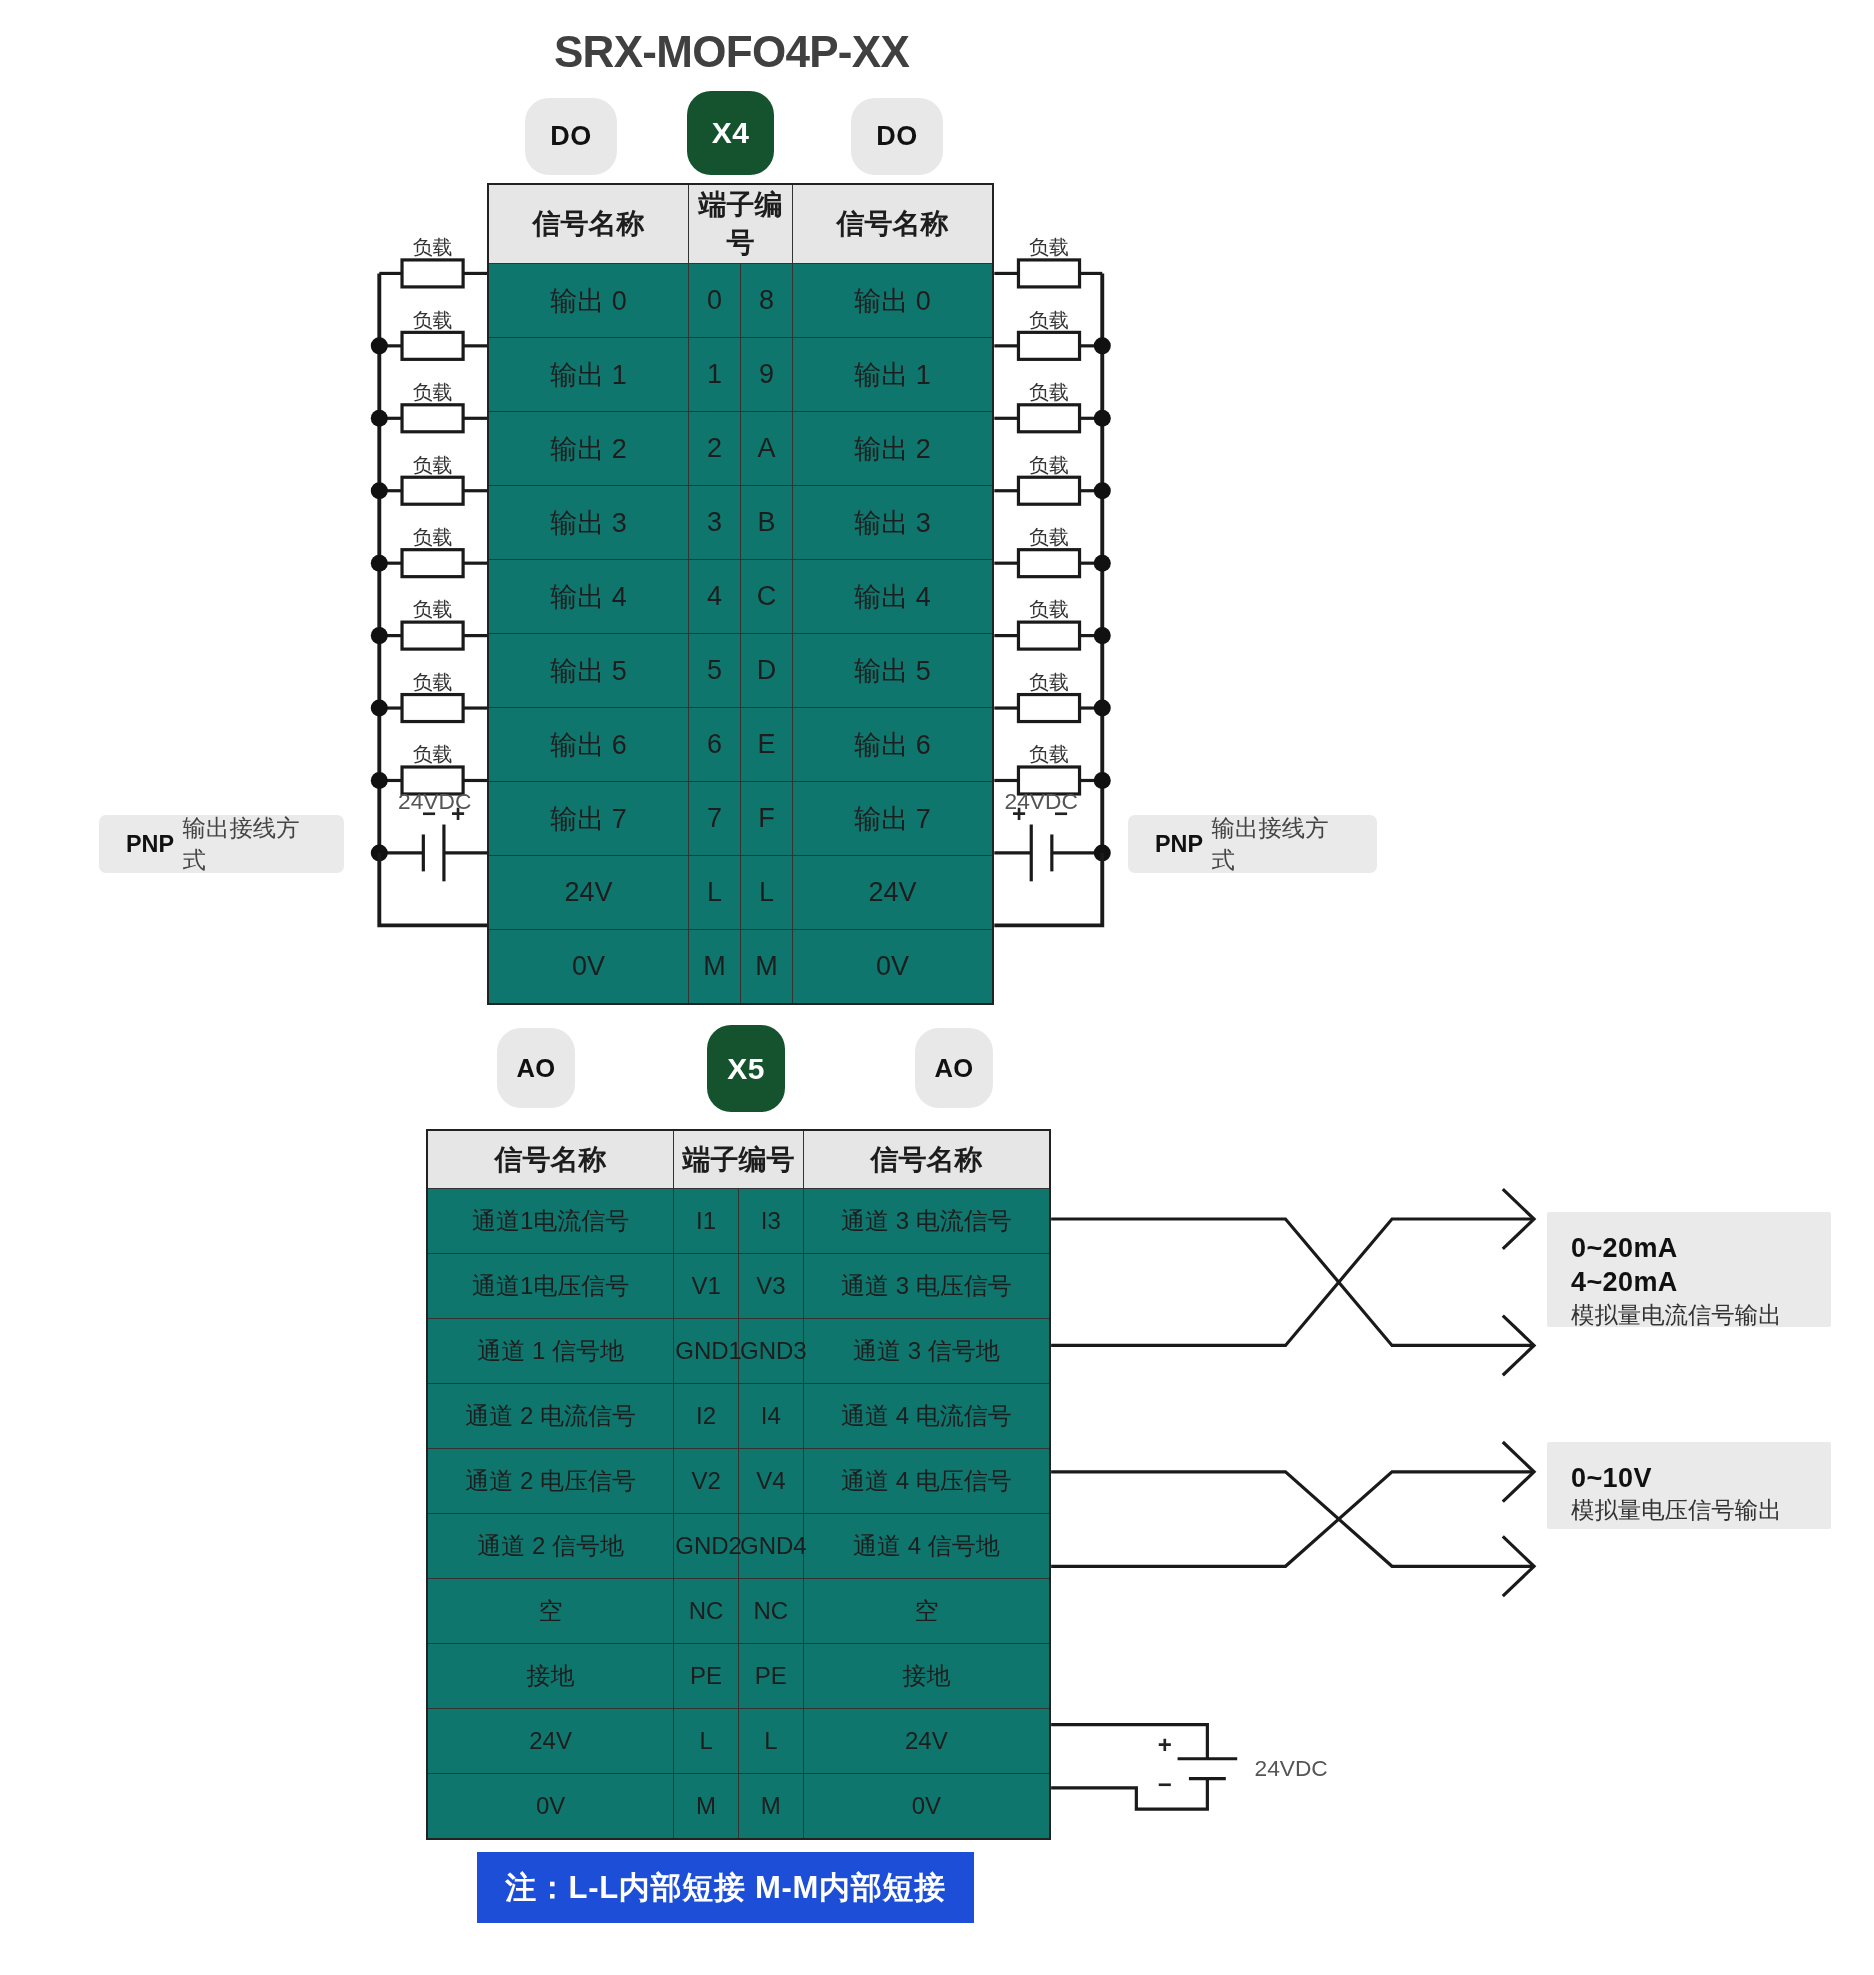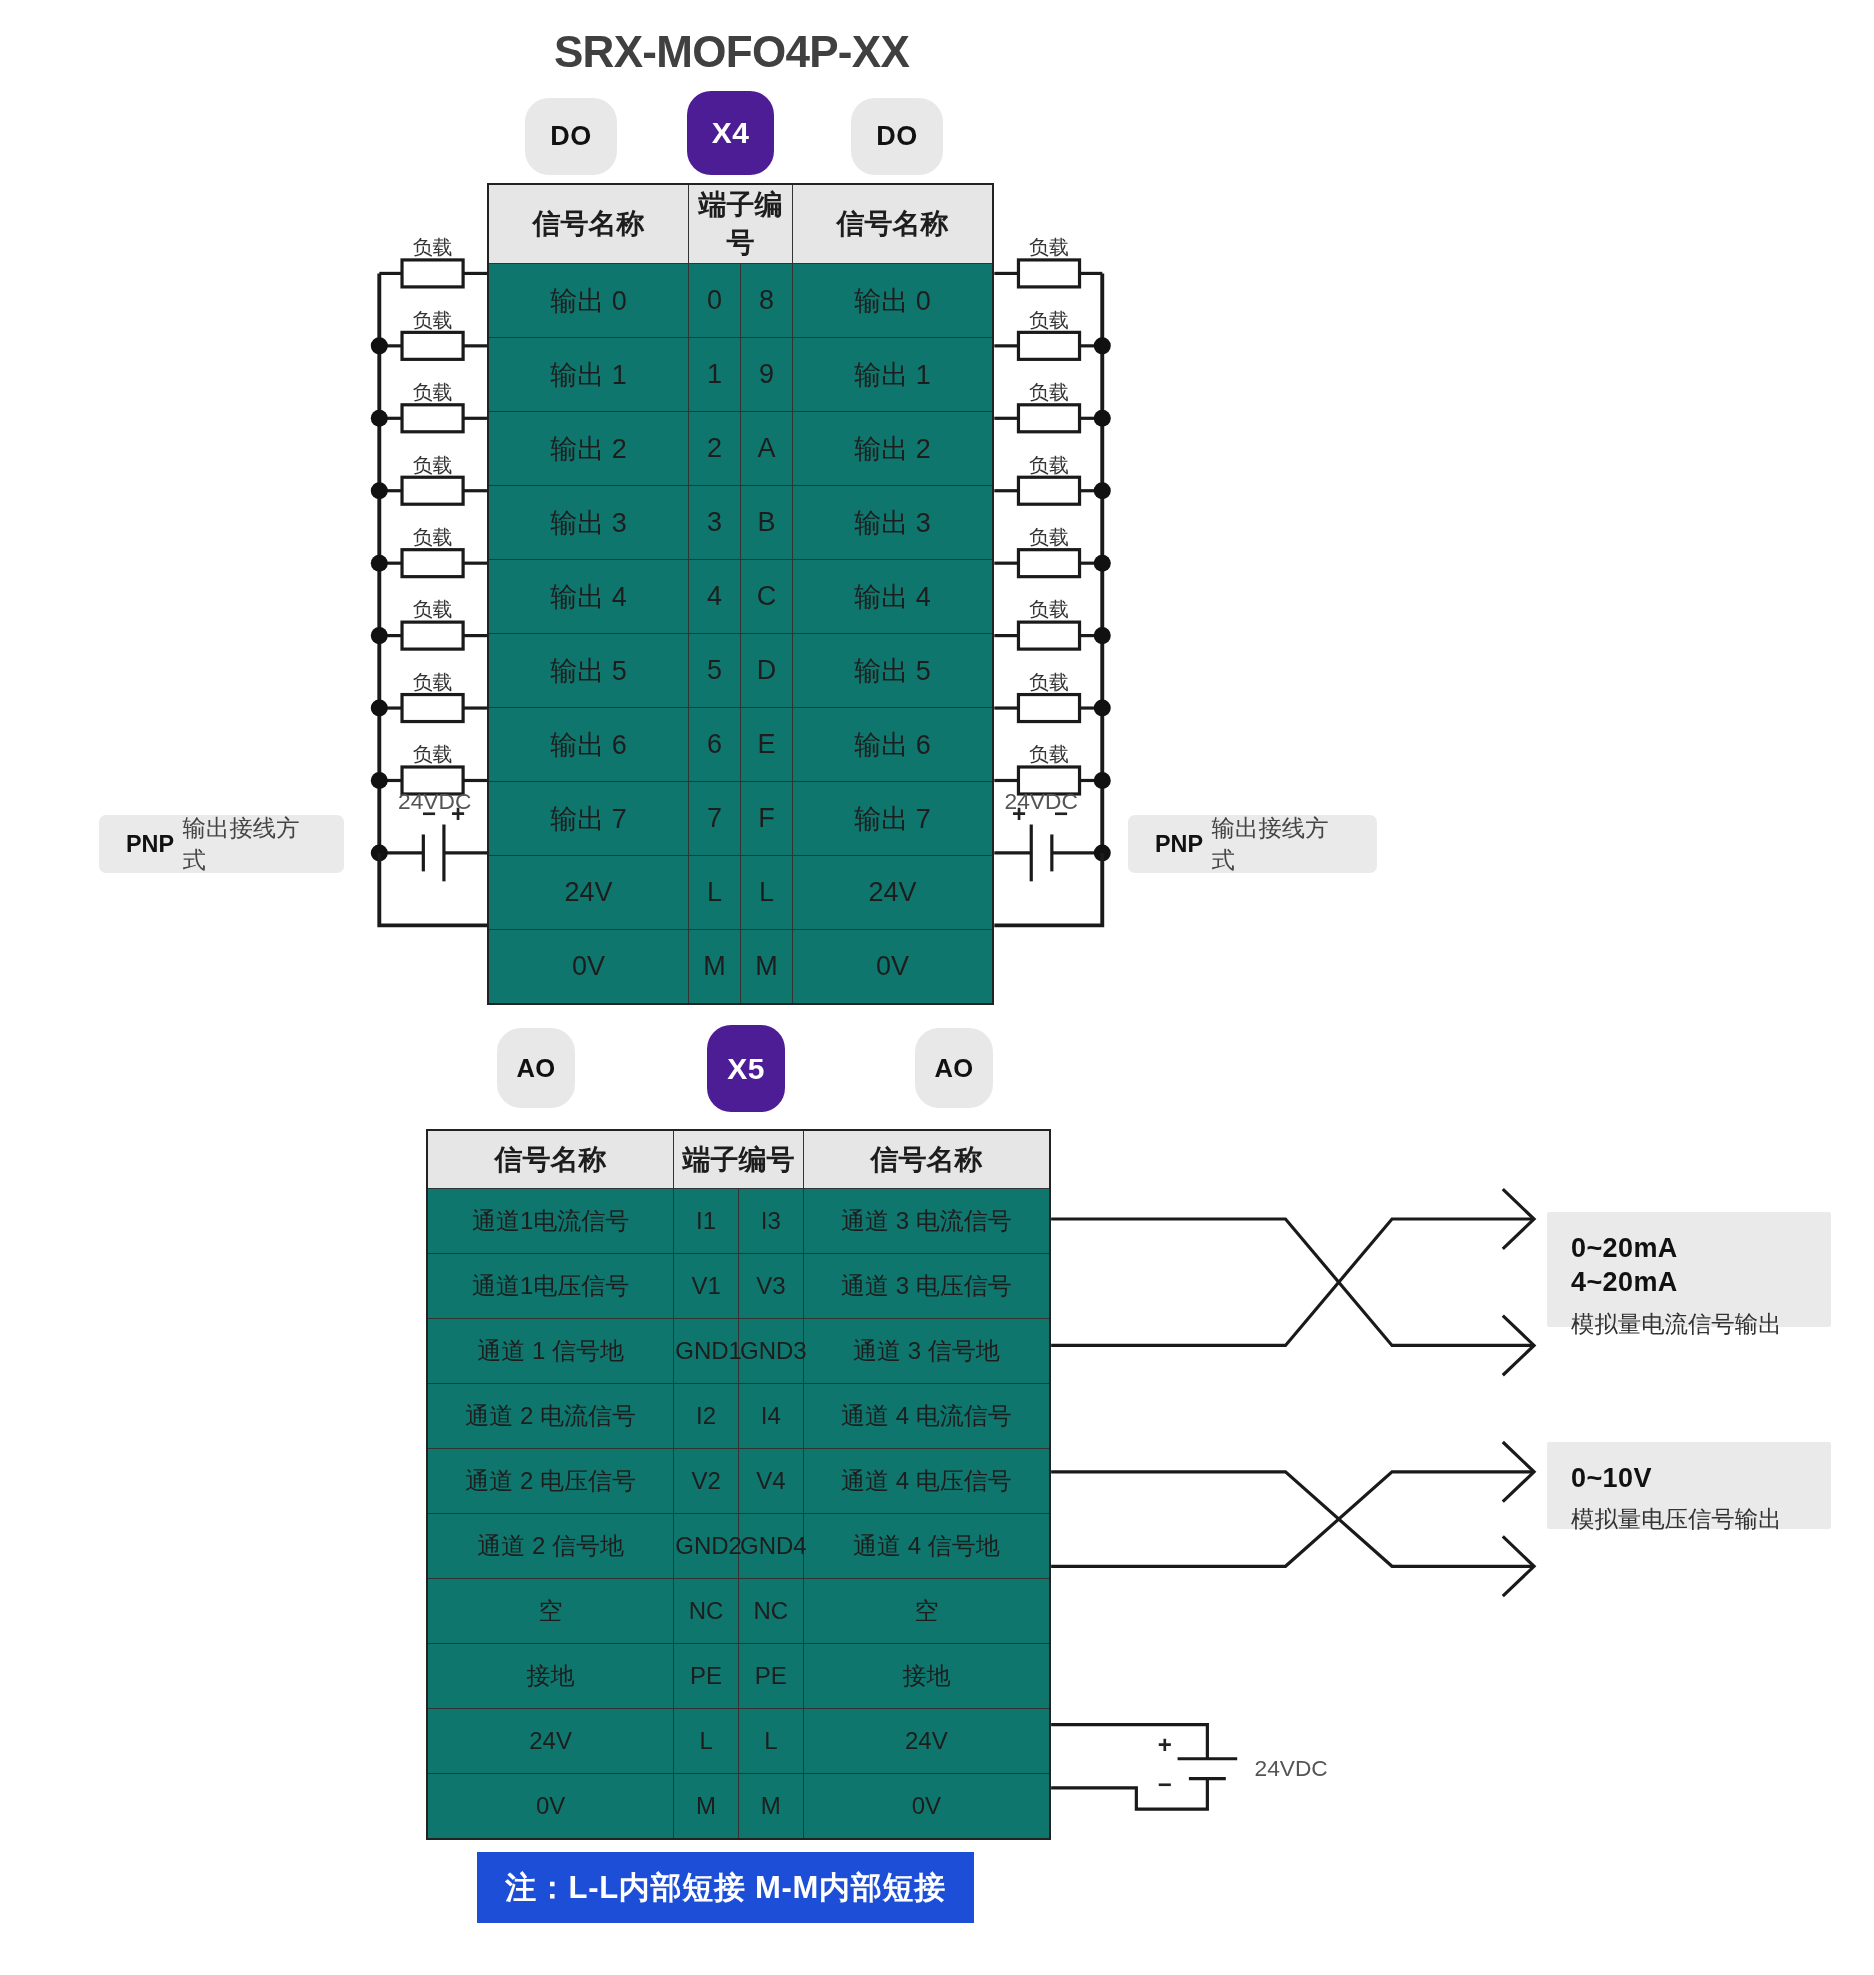--- a/index.html
+++ b/index.html
@@ -15,21 +15,21 @@
     position:absolute;left:0;top:27px;width:1463px;text-align:center;
     font-size:44px;font-weight:bold;letter-spacing:-0.7px;color:#404040;
   }
 
   
   .chip{
     position:absolute;display:flex;align-items:center;justify-content:center;
     border-radius:24px;font-weight:bold;letter-spacing:0.4px;
   }
   .chip.grey{background:#e8e8e8;color:#111;}
-  .chip.red{background:#4c1d95;color:#ffffff;text-align:right;}
+  .chip.red{background:#14532d;color:#ffffff;text-align:right;}
 
   
   .ttable{position:absolute;border-collapse:collapse;background:#0f766e;
           border:2.8px solid #222;table-layout:fixed;padding-left:8px;}
   .ttable th,.ttable td{
     border:1.4px solid #333;text-align:center;vertical-align:middle;
     font-weight:normal;color:#1d1d1d;
   }
   .ttable th{background:#e6e6e6;font-weight:bold;}
 
@@ -54,21 +54,21 @@
   }
   .pill .strong{font-weight:bold;color:#111;}
   .pill .norm{color:#444;font-weight:normal;}
 
   .infobox{
     position:absolute;background:#eaeaea;border-radius:2px;
     box-sizing:border-box;padding:18.5px 24px;
   }
   .infobox .b{font-weight:bold;font-size:27px;color:#111;line-height:1.28;
               letter-spacing:0.4px;}
-  .infobox .n{font-size:23.4px;color:#333;line-height:1.3;margin-top:9px;}
+  .infobox .n{font-size:23.4px;color:#333;line-height:1.3;margin-top:0;}
 
   
   .note{
     position:absolute;background:#1d4ed8;color:#fff;display:flex;
     align-items:center;justify-content:center;font-size:31px;font-weight:bold;
     letter-spacing:0.7px;
   }
 
   
   svg.wires{position:absolute;left:0;top:0;width:1875px;height:1975px;

